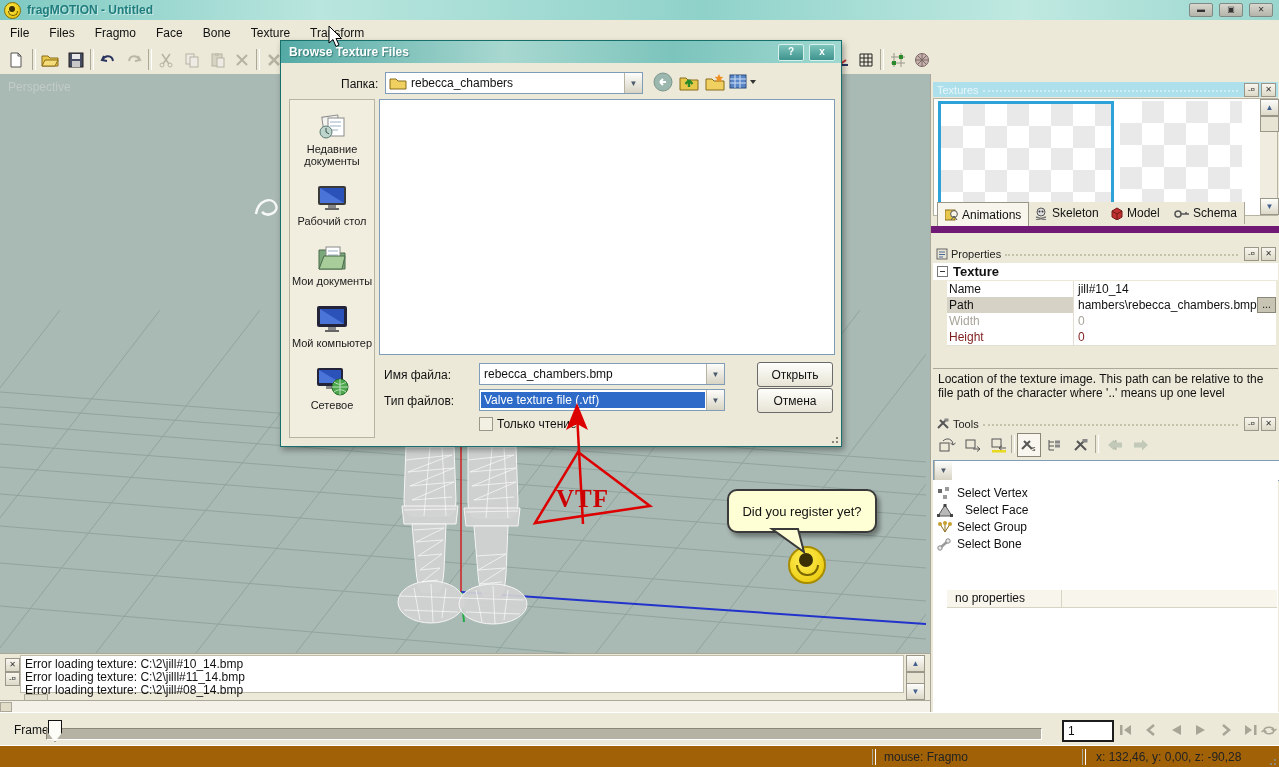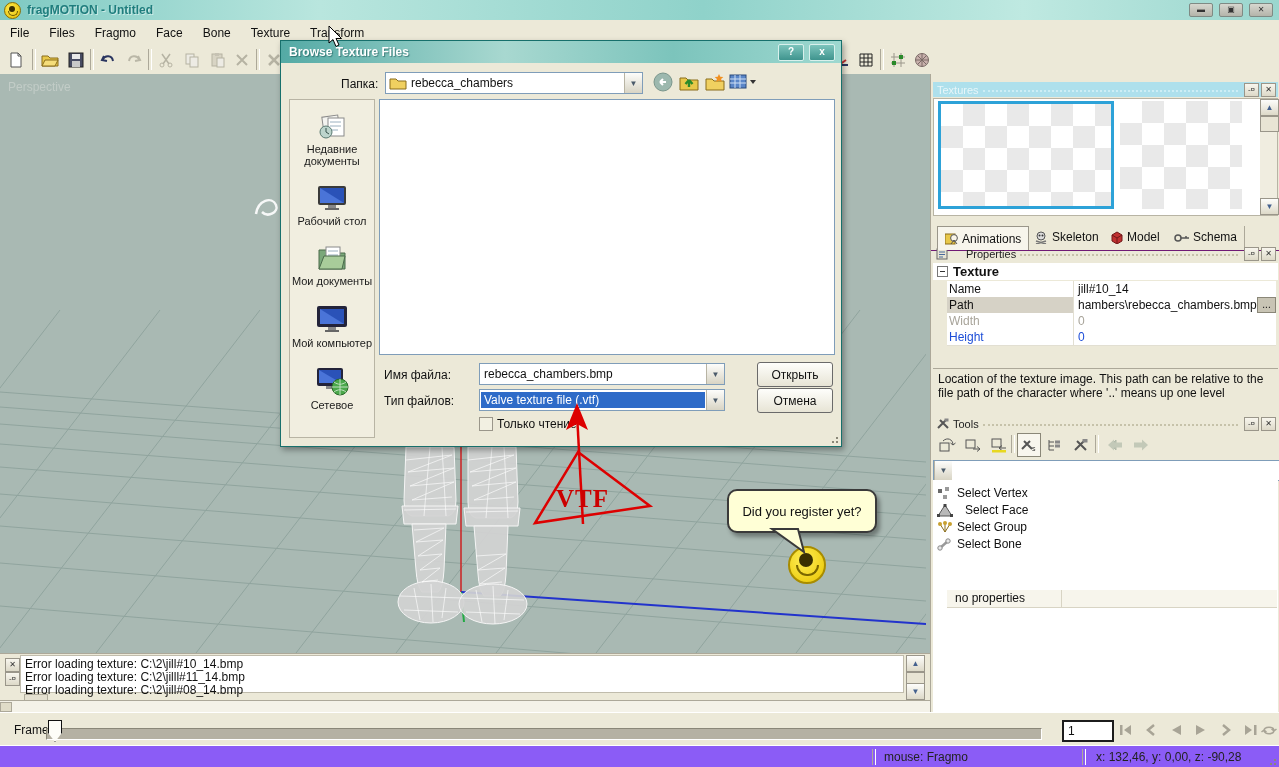--- a/index.html
+++ b/index.html
@@ -98,21 +98,21 @@
   
   .framebar{left:0;top:712px;width:1279px;height:33px;background:#ece9d8;border-top:1px solid #fff;}
   .slidertrack{position:absolute;left:46px;top:15px;width:994px;height:10px;background:#b5b1a3;
     border-top:1px solid #8a8778;border-left:1px solid #8a8778;border-bottom:1px solid #fff;border-right:1px solid #fff;}
   .sliderthumb{position:absolute;left:48px;top:7px;width:12px;height:20px;background:#fdfdf8;border:1.5px solid #111;
     clip-path:polygon(0 0,100% 0,100% 58%,50% 100%,0 58%);}
   .frameinput{position:absolute;left:1062px;top:7px;width:44px;height:18px;background:#fff;border:2px solid #1c1c1c;
     font-size:12px;line-height:18px;padding-left:4px;}
   .pbtn{position:absolute;top:7px;width:22px;height:20px;display:flex;align-items:center;justify-content:center;}
   
-  .statusbar{left:0;top:745px;width:1279px;height:22px;background:#8b5cf6;border-top:1px solid #fff;font-size:12px;}
+  .statusbar{left:0;top:745px;width:1279px;height:22px;background:#a16207;border-top:1px solid #fff;font-size:12px;}
   .stsep{position:absolute;top:3px;height:16px;width:2px;border-left:1px solid #aca899;border-right:1px solid #fff;}
   .sttext{position:absolute;top:4px;color:#222;white-space:nowrap;}
   svg{display:block;}
   .z50{z-index:50;pointer-events:none;}
   .z60{z-index:60;pointer-events:none;}
 </style>
 </head>
 <body>
 
 <div class="abs titlebar">
@@ -421,21 +421,21 @@
   <div class="abs" style="left:2px;top:24px;width:345px;height:118px;background:#fff;border:1px solid #b8b4a4;box-sizing:border-box">
     <div class="abs checker" style="left:4px;top:2px;width:176px;height:108px;border:3px solid #2da2d8;box-sizing:border-box"></div>
     <div class="abs checker" style="left:186px;top:2px;width:122px;height:108px"></div>
     <div class="abs" style="left:326px;top:0;width:17px;height:116px;background:#f0ede0">
       <div class="scroll-btn">▲</div>
       <div class="scroll-btn" style="background:#e8e4d4;height:14px"></div>
       <div class="scroll-btn" style="position:absolute;bottom:0">▼</div>
     </div>
   </div>
 
-  <div class="abs" style="left:0;top:152px;width:349px;height:24px;border-bottom:1px solid #701a75">
+  <div class="abs" style="left:0;top:128px;width:349px;height:24px;border-bottom:7px solid #701a75">
     <div class="tab sel" style="left:6px">
       <svg width="14" height="13" style="margin-right:3px">
           <rect x="0" y="2" width="10" height="10" fill="#e8c84a" stroke="#8a6d1a"></rect>
           <circle cx="9" cy="6" r="3.4" fill="#f8f4e8" stroke="#555"></circle>
           <path d="M6 12 l3 -4 3 4" stroke="#555" fill="none"></path>
         </svg>
       <span>Animations</span>
       </div>
     <div class="tab" style="left:96px">
       <svg width="15" height="13" style="margin-right:3px">
@@ -460,21 +460,21 @@
         </svg>
       <span>Schema</span>
       </div>
   </div>
 
   <div class="ptitle" style="left:2px;top:172px;width:345px">
     <svg width="13" height="12" style="margin-left:3px">
         <rect x="1" y="1" width="10" height="10" fill="#e8e4d4" stroke="#666"></rect>
         <path d="M3 4h6 M3 6.5h6 M3 9h4" stroke="#4a6a9a"></path>
       </svg>
-    <span style="margin-left:17px">Properties</span>
+    <span style="margin-left:2px">Properties</span>
     <div class="grips"></div>
     <div class="smallbtn">-¤</div>
     <div class="smallbtn" style="margin-right:2px">✕</div>
   </div>
   <div class="abs" style="left:2px;top:189px;width:345px;height:17px;background:#fff;display:flex;align-items:center">
     <svg width="11" height="11" style="margin-left:4px">
         <rect x="0.5" y="0.5" width="10" height="10" fill="#fff" stroke="#777"></rect>
         <path d="M3 5.5h5" stroke="#333"></path>
       </svg>
     <span style="margin-left:5px;font-weight:bold;font-size:13px">Texture</span>
@@ -485,21 +485,21 @@
   </div>
   <div class="prow" style="top:223px">
     <div class="pname" style="background:#d6d2c6">Path</div>
     <div class="pval">hambers\rebecca_chambers.bmp</div>
     <div style="width:17px;background:#c8c4b4;border:1px solid #8a8778;font-size:10px;line-height:13px;text-align:center">...</div>
   </div>
   <div class="prow" style="top:239px;color:#a8a49a">
     <div class="pname">Width</div>
     <div class="pval">0</div>
   </div>
-  <div class="prow" style="top:255px;color:#1d4ed8">
+  <div class="prow" style="top:255px;color:#7f1d1d">
     <div class="pname">Height</div>
     <div class="pval">0</div>
   </div>
   <div class="abs" style="left:2px;top:294px;width:345px;height:44px;border-top:1px solid #aca899;padding:3px 5px;box-sizing:border-box;font-size:12px;line-height:14px;color:#111">Location of the texture image.  This path can be relative to the file path of the character where '..' means up one level</div>
 
   <div class="ptitle" style="left:2px;top:342px;width:345px">
     <svg width="14" height="12" style="margin-left:3px">
         <path d="M2 10 L10 2 M4 2 L12 10" stroke="#555" stroke-width="2"></path>
         <rect x="8.5" y="0.5" width="4" height="3" fill="#888"></rect>
       </svg>

